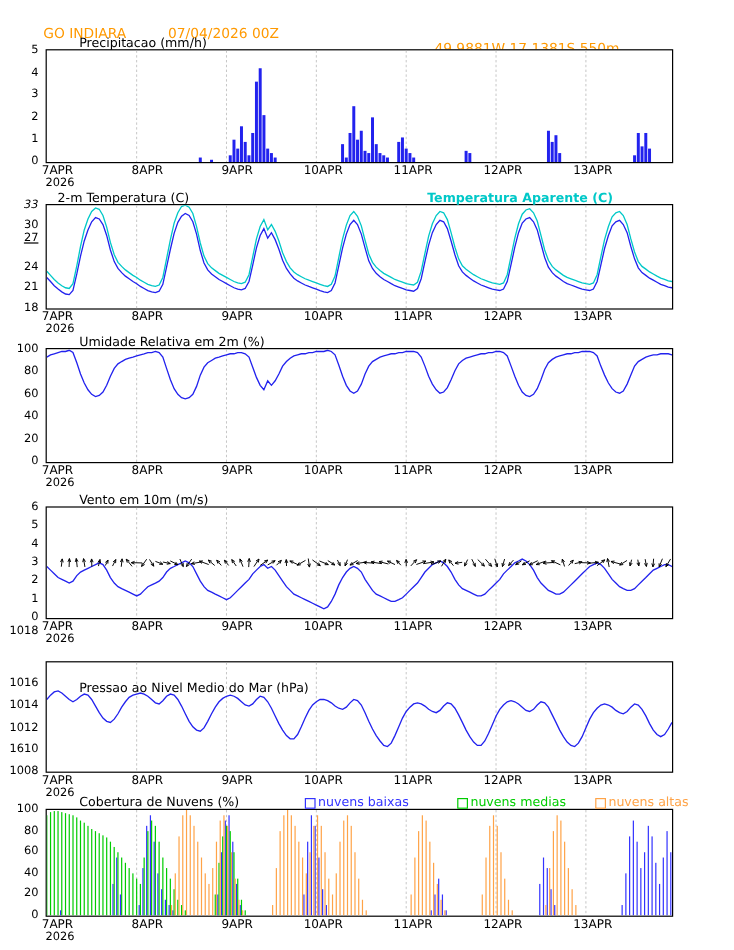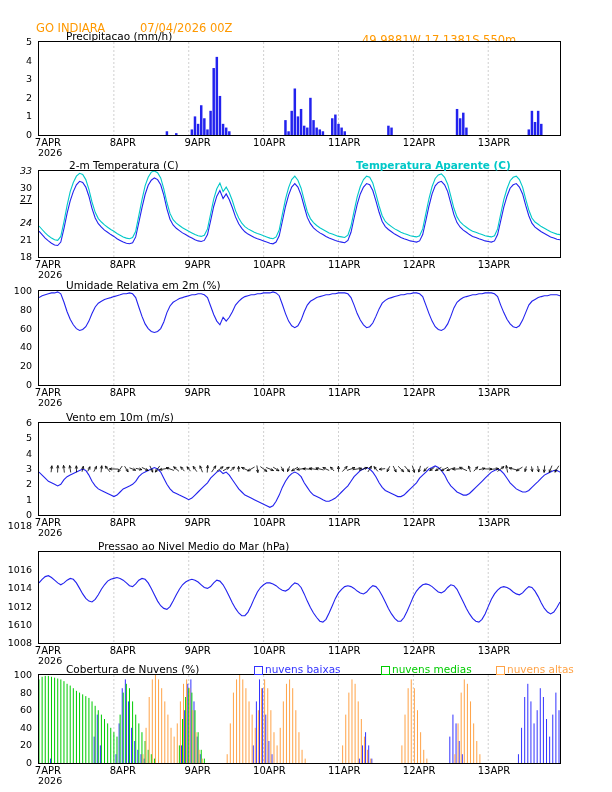--- a/index.html
+++ b/index.html
@@ -106,33 +106,33 @@
           <line x1="224.62275449101796" y1="0" x2="224.62275449101796" y2="86" stroke="#bbbbbb" stroke-width="0.7" stroke-dasharray="2,2"></line>
           <line x1="299.49700598802394" y1="0" x2="299.49700598802394" y2="86" stroke="#bbbbbb" stroke-width="0.7" stroke-dasharray="2,2"></line>
           <line x1="374.37125748502996" y1="0" x2="374.37125748502996" y2="86" stroke="#bbbbbb" stroke-width="0.7" stroke-dasharray="2,2"></line>
           <line x1="449.2455089820359" y1="0" x2="449.2455089820359" y2="86" stroke="#bbbbbb" stroke-width="0.7" stroke-dasharray="2,2"></line>
           <path d="M0.0,60.2L3.1,63.6L6.2,67.1L9.4,69.9L12.5,72.2L15.6,74.0L18.7,74.5L21.8,71.1L25.0,57.3L28.1,42.4L31.2,29.8L34.3,20.6L37.4,13.8L40.6,10.3L43.7,11.5L46.8,16.1L49.9,25.2L53.0,37.3L56.2,47.0L59.3,52.7L62.4,56.2L65.5,59.1L68.6,61.3L71.8,63.6L74.9,65.4L78.0,67.7L81.1,69.4L84.2,71.1L87.4,72.2L90.5,72.8L93.6,71.7L96.7,65.9L99.8,51.6L103.0,36.7L106.1,23.5L109.2,14.3L112.3,9.2L115.4,6.9L118.6,8.6L121.7,13.8L124.8,24.1L127.9,37.8L131.0,48.2L134.1,53.9L137.3,57.3L140.4,59.6L143.5,61.9L146.6,63.6L149.7,65.4L152.9,67.1L156.0,68.8L159.1,69.9L162.2,70.5L165.3,69.4L168.5,63.6L171.6,49.9L174.7,35.5L177.8,25.2L180.9,19.5L184.1,27.5L187.2,22.9L190.3,28.7L193.4,36.7L196.5,45.9L199.7,52.7L202.8,57.3L205.9,60.8L209.0,63.1L212.1,64.8L215.3,66.5L218.4,67.7L221.5,68.8L224.6,69.9L227.7,71.1L230.9,72.2L234.0,72.8L237.1,71.1L240.2,64.8L243.3,50.5L246.5,35.5L249.6,24.1L252.7,16.1L255.8,12.6L258.9,16.1L262.1,24.1L265.2,35.5L268.3,46.4L271.4,52.7L274.5,56.8L277.7,59.6L280.8,61.9L283.9,63.6L287.0,65.4L290.1,67.1L293.3,68.2L296.4,69.4L299.5,70.5L302.6,71.1L305.7,71.7L308.9,69.4L312.0,61.3L315.1,47.0L318.2,33.3L321.3,22.9L324.5,16.1L327.6,12.6L330.7,13.8L333.8,19.5L336.9,29.8L340.1,41.3L343.2,50.5L346.3,55.6L349.4,58.5L352.5,60.8L355.7,63.1L358.8,64.8L361.9,66.5L365.0,67.7L368.1,68.8L371.3,69.9L374.4,70.5L377.5,71.1L380.6,69.9L383.7,63.6L386.9,49.3L390.0,35.0L393.1,22.9L396.2,14.9L399.3,11.5L402.4,10.3L405.6,13.8L408.7,20.6L411.8,32.1L414.9,43.6L418.0,51.6L421.2,56.2L424.3,59.1L427.4,61.3L430.5,63.6L433.6,65.4L436.8,66.5L439.9,67.7L443.0,68.8L446.1,69.9L449.2,70.5L452.4,71.1L455.5,69.9L458.6,63.6L461.7,49.9L464.8,36.1L468.0,25.2L471.1,17.2L474.2,13.8L477.3,12.6L480.4,16.1L483.6,22.9L486.7,34.4L489.8,44.7L492.9,52.2L496.0,56.2L499.2,58.5L502.3,60.8L505.4,62.5L508.5,64.2L511.6,65.9L514.8,67.1L517.9,68.2L521.0,68.8L524.1,69.4L527.2,67.7L530.4,63.1" fill="none" stroke="#2222ee" stroke-width="1.1"></path>
           <path d="M0.0,55.0L3.1,58.5L6.2,61.9L9.4,64.8L12.5,67.1L15.6,68.8L18.7,69.4L21.8,65.4L25.0,50.5L28.1,34.4L31.2,20.6L34.3,11.5L37.4,5.2L40.6,2.3L43.7,3.4L46.8,8.6L49.9,18.3L53.0,31.0L56.2,41.3L59.3,47.6L62.4,51.0L65.5,53.9L68.6,56.2L71.8,58.5L74.9,60.2L78.0,62.5L81.1,64.2L84.2,65.9L87.4,67.1L90.5,67.7L93.6,66.5L96.7,60.2L99.8,44.7L103.0,28.7L106.1,14.9L109.2,6.3L112.3,1.1L115.4,0.0L118.6,1.7L121.7,6.9L124.8,17.8L127.9,31.5L131.0,42.4L134.1,48.7L137.3,52.2L140.4,54.5L143.5,56.8L146.6,58.5L149.7,60.2L152.9,61.9L156.0,63.6L159.1,64.8L162.2,65.4L165.3,64.2L168.5,57.9L171.6,43.0L174.7,28.1L177.8,17.8L180.9,12.0L184.1,20.6L187.2,16.1L190.3,21.8L193.4,29.8L196.5,39.6L199.7,47.0L202.8,52.2L205.9,55.6L209.0,57.9L212.1,59.6L215.3,61.3L218.4,62.5L221.5,63.6L224.6,64.8L227.7,65.9L230.9,67.1L234.0,67.7L237.1,65.9L240.2,59.1L243.3,43.6L246.5,28.1L249.6,16.6L252.7,8.6L255.8,5.2L258.9,9.2L262.1,17.2L265.2,29.2L268.3,40.7L271.4,47.6L274.5,51.6L277.7,54.5L280.8,56.8L283.9,58.5L287.0,60.2L290.1,61.9L293.3,63.1L296.4,64.2L299.5,65.4L302.6,65.9L305.7,66.5L308.9,64.2L312.0,55.0L315.1,40.1L318.2,25.8L321.3,15.5L324.5,8.6L327.6,5.2L330.7,6.3L333.8,12.0L336.9,22.9L340.1,35.0L343.2,44.7L346.3,50.5L349.4,53.3L352.5,55.6L355.7,57.9L358.8,59.6L361.9,61.3L365.0,62.5L368.1,63.6L371.3,64.8L374.4,65.4L377.5,65.9L380.6,64.8L383.7,57.9L386.9,42.4L390.0,27.5L393.1,15.5L396.2,7.5L399.3,4.0L402.4,2.9L405.6,6.3L408.7,13.2L411.8,25.2L414.9,37.3L418.0,45.9L421.2,51.0L424.3,53.9L427.4,56.2L430.5,58.5L433.6,60.2L436.8,61.3L439.9,62.5L443.0,63.6L446.1,64.8L449.2,65.4L452.4,65.9L455.5,64.8L458.6,57.9L461.7,43.0L464.8,28.7L468.0,17.8L471.1,9.7L474.2,6.3L477.3,5.2L480.4,8.6L483.6,16.1L486.7,28.1L489.8,39.0L492.9,47.0L496.0,51.0L499.2,53.3L502.3,55.6L505.4,57.3L508.5,59.1L511.6,60.8L514.8,61.9L517.9,63.1L521.0,63.6L524.1,64.2L527.2,62.5L530.4,57.9" fill="none" stroke="#00c8c8" stroke-width="1.1"></path>
         </svg>
       </div>
       <div class="ylab" style="left: 2px; top: 251px;">18</div>
       <div class="ylab" style="left: 2px; top: 233.8px;">21</div>
-      <div class="ylab" style="left: 2px; top: 216.6px; font-style: italic;">24</div>
+      <div class="ylab" style="left: 2px; top: 216.6px;">24</div>
       <div class="ylab" style="left: 2px; top: 193px; text-decoration: underline;">27</div>
       <div class="ylab" style="left: 2px; top: 182.2px;">30</div>
       <div class="ylab" style="left: 2px; top: 165px; font-style: italic;">33</div>
       <div class="xlab" style="left: 17px; top: 259px;">7APR</div>
       <div class="xlab" style="left: 91.8743px; top: 259px;">8APR</div>
       <div class="xlab" style="left: 166.749px; top: 259px;">9APR</div>
       <div class="xlab" style="left: 241.623px; top: 259px;">10APR</div>
       <div class="xlab" style="left: 316.497px; top: 259px;">11APR</div>
       <div class="xlab" style="left: 391.371px; top: 259px;">12APR</div>
       <div class="xlab" style="left: 466.246px; top: 259px;">13APR</div>
       <div class="xlab2" style="left: 38px; top: 269px;">2026</div>
-      <div class="ptitle" style="left: 69px; top: 159px;">2-m Temperatura (C)</div>
+      <div class="ptitle" style="left: 48px; top: 159px;">2-m Temperatura (C)</div>
       <div class="plotbox" style="left: 38px; top: 290px; width: 523px; height: 96px;">
         <svg width="521" height="94" viewBox="0 0 521 94">
           <line x1="74.87425149700599" y1="0" x2="74.87425149700599" y2="94" stroke="#bbbbbb" stroke-width="0.7" stroke-dasharray="2,2"></line>
           <line x1="149.74850299401197" y1="0" x2="149.74850299401197" y2="94" stroke="#bbbbbb" stroke-width="0.7" stroke-dasharray="2,2"></line>
           <line x1="224.62275449101796" y1="0" x2="224.62275449101796" y2="94" stroke="#bbbbbb" stroke-width="0.7" stroke-dasharray="2,2"></line>
           <line x1="299.49700598802394" y1="0" x2="299.49700598802394" y2="94" stroke="#bbbbbb" stroke-width="0.7" stroke-dasharray="2,2"></line>
           <line x1="374.37125748502996" y1="0" x2="374.37125748502996" y2="94" stroke="#bbbbbb" stroke-width="0.7" stroke-dasharray="2,2"></line>
           <line x1="449.2455089820359" y1="0" x2="449.2455089820359" y2="94" stroke="#bbbbbb" stroke-width="0.7" stroke-dasharray="2,2"></line>
           <path d="M0.0,6.6L3.1,4.7L6.2,3.8L9.4,2.8L12.5,1.9L15.6,1.9L18.7,0.9L21.8,2.8L25.0,11.3L28.1,20.7L31.2,28.2L34.3,33.8L37.4,37.6L40.6,39.5L43.7,38.5L46.8,35.7L49.9,30.1L53.0,22.6L56.2,16.0L59.3,12.2L62.4,10.3L65.5,8.5L68.6,7.5L71.8,6.6L74.9,5.6L78.0,4.7L81.1,3.8L84.2,2.8L87.4,2.8L90.5,1.9L93.6,2.8L96.7,6.6L99.8,16.0L103.0,25.4L106.1,32.9L109.2,37.6L112.3,40.4L115.4,41.4L118.6,40.4L121.7,37.6L124.8,31.0L127.9,21.6L131.0,15.0L134.1,11.3L137.3,9.4L140.4,7.5L143.5,6.6L146.6,5.6L149.7,4.7L152.9,3.8L156.0,3.8L159.1,2.8L162.2,2.8L165.3,3.8L168.5,6.6L171.6,15.0L174.7,23.5L177.8,30.1L180.9,33.8L184.1,26.3L187.2,30.1L190.3,26.3L193.4,20.7L196.5,14.1L199.7,10.3L202.8,7.5L205.9,5.6L209.0,4.7L212.1,3.8L215.3,3.8L218.4,2.8L221.5,2.8L224.6,1.9L227.7,1.9L230.9,1.9L234.0,0.9L237.1,1.9L240.2,4.7L243.3,13.2L246.5,22.6L249.6,30.1L252.7,34.8L255.8,36.7L258.9,34.8L262.1,29.1L265.2,20.7L268.3,14.1L271.4,10.3L274.5,8.5L277.7,6.6L280.8,5.6L283.9,4.7L287.0,3.8L290.1,3.8L293.3,2.8L296.4,2.8L299.5,1.9L302.6,1.9L305.7,1.9L308.9,2.8L312.0,6.6L315.1,14.1L318.2,22.6L321.3,29.1L324.5,33.8L327.6,36.7L330.7,35.7L333.8,32.0L336.9,25.4L340.1,17.9L343.2,12.2L346.3,9.4L349.4,7.5L352.5,6.6L355.7,5.6L358.8,4.7L361.9,3.8L365.0,3.8L368.1,2.8L371.3,2.8L374.4,1.9L377.5,1.9L380.6,2.8L383.7,5.6L386.9,14.1L390.0,22.6L393.1,30.1L396.2,35.7L399.3,38.5L402.4,39.5L405.6,37.6L408.7,32.9L411.8,25.4L414.9,16.9L418.0,11.3L421.2,8.5L424.3,6.6L427.4,5.6L430.5,4.7L433.6,3.8L436.8,3.8L439.9,2.8L443.0,2.8L446.1,1.9L449.2,1.9L452.4,1.9L455.5,2.8L458.6,5.6L461.7,14.1L464.8,21.6L468.0,28.2L471.1,32.9L474.2,35.7L477.3,36.7L480.4,34.8L483.6,29.1L486.7,21.6L489.8,14.1L492.9,10.3L496.0,8.5L499.2,6.6L502.3,5.6L505.4,4.7L508.5,4.7L511.6,3.8L514.8,3.8L517.9,3.8L521.0,4.7L524.1,7.5" fill="none" stroke="#2222ee" stroke-width="1.1"></path>
         </svg>
@@ -361,21 +361,21 @@
       <div class="ylab" style="left: 2px; top: 564.2px;">1016</div>
       <div class="ylab" style="left: 2px; top: 520px;">1018</div>
       <div class="xlab" style="left: 17px; top: 645px;">7APR</div>
       <div class="xlab" style="left: 91.8743px; top: 645px;">8APR</div>
       <div class="xlab" style="left: 166.749px; top: 645px;">9APR</div>
       <div class="xlab" style="left: 241.623px; top: 645px;">10APR</div>
       <div class="xlab" style="left: 316.497px; top: 645px;">11APR</div>
       <div class="xlab" style="left: 391.371px; top: 645px;">12APR</div>
       <div class="xlab" style="left: 466.246px; top: 645px;">13APR</div>
       <div class="xlab2" style="left: 38px; top: 655px;">2026</div>
-      <div class="ptitle" style="left: 66px; top: 540px; margin-left: 32px;">Pressao ao Nivel Medio do Mar (hPa)</div>
+      <div class="ptitle" style="left: 66px; top: 568px;">Pressao ao Nivel Medio do Mar (hPa)</div>
       <div class="plotbox" style="left: 38px; top: 674px; width: 523px; height: 90px;">
         <svg width="521" height="88" viewBox="0 0 521 88">
           <line x1="74.87425149700599" y1="0" x2="74.87425149700599" y2="88" stroke="#bbbbbb" stroke-width="0.7" stroke-dasharray="2,2"></line>
           <line x1="149.74850299401197" y1="0" x2="149.74850299401197" y2="88" stroke="#bbbbbb" stroke-width="0.7" stroke-dasharray="2,2"></line>
           <line x1="224.62275449101796" y1="0" x2="224.62275449101796" y2="88" stroke="#bbbbbb" stroke-width="0.7" stroke-dasharray="2,2"></line>
           <line x1="299.49700598802394" y1="0" x2="299.49700598802394" y2="88" stroke="#bbbbbb" stroke-width="0.7" stroke-dasharray="2,2"></line>
           <line x1="374.37125748502996" y1="0" x2="374.37125748502996" y2="88" stroke="#bbbbbb" stroke-width="0.7" stroke-dasharray="2,2"></line>
           <line x1="449.2455089820359" y1="0" x2="449.2455089820359" y2="88" stroke="#bbbbbb" stroke-width="0.7" stroke-dasharray="2,2"></line>
           <rect x="10.979041916167665" y="83.6" width="1" height="4.400000000000006" fill="#3333ff"></rect>
           <rect x="54.65568862275449" y="61.6" width="1" height="26.4" fill="#3333ff"></rect>

